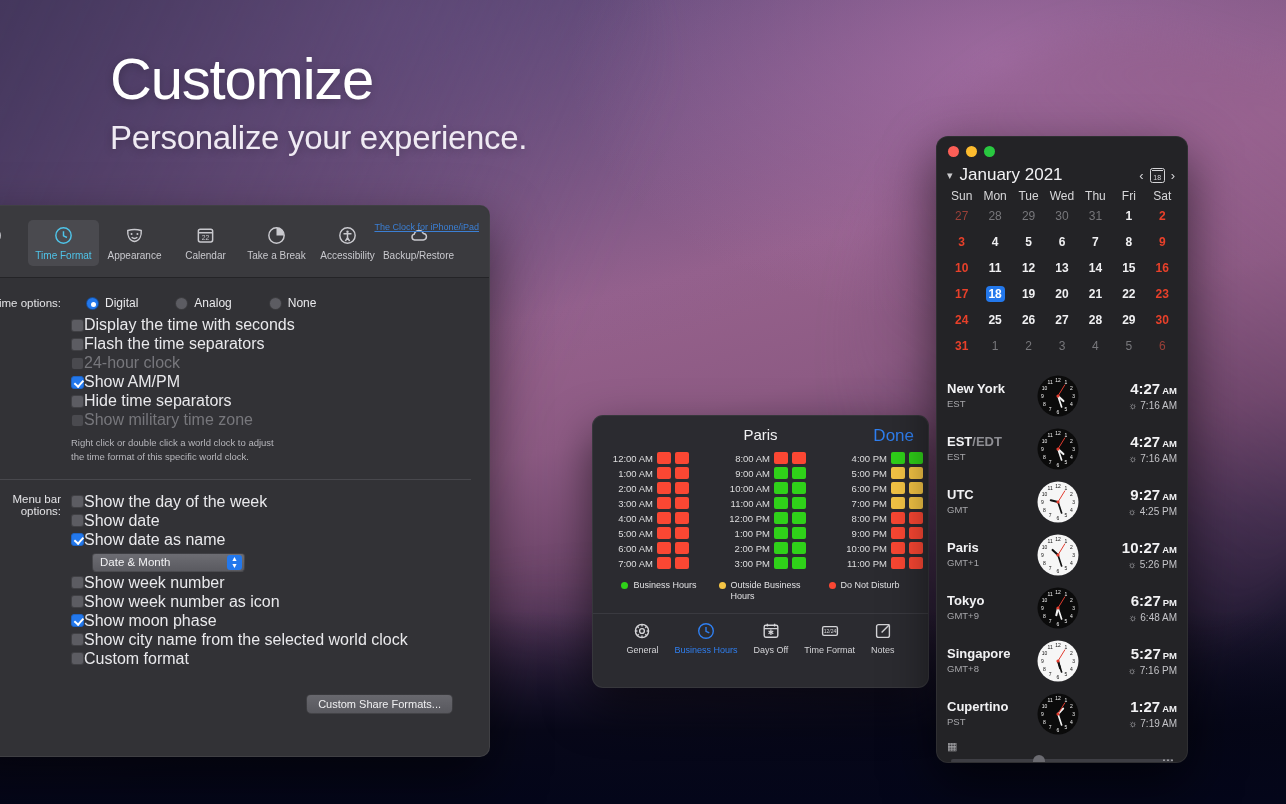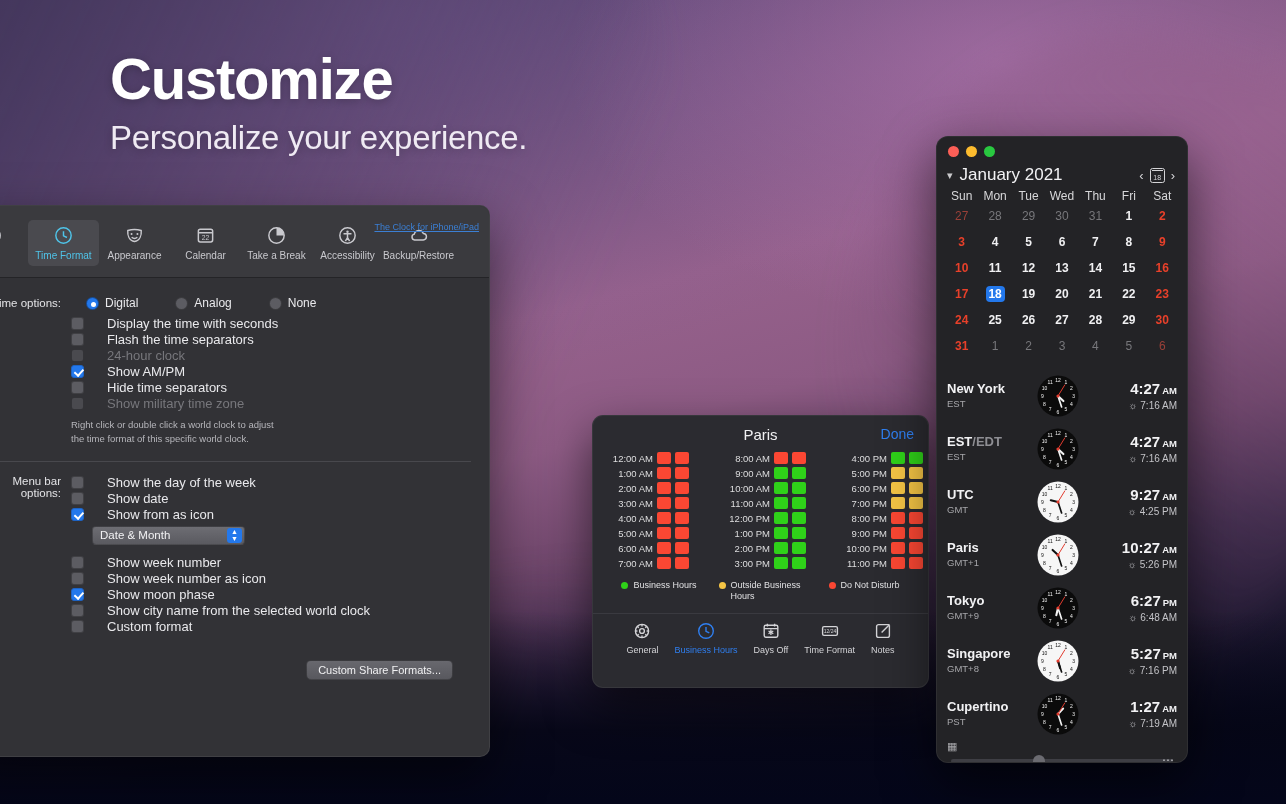--- a/index.html
+++ b/index.html
@@ -53,21 +53,21 @@
     filter: blur(22px);
   }
   #wallpaper .darkbottom {
     position: absolute; left:0; right:0; bottom:0; height: 24%;
     background: linear-gradient(180deg, rgba(5,6,22,0) 0%, rgba(5,6,22,0.92) 62%, #04061a 100%);
   }
 
   
   #hero { position: absolute; left: 110px; top: 48px; }
   #hero .h1 {
-    font-size: 58px; font-weight: bold; color: #ffffff;
+    font-size: 58px; font-weight: normal; color: #ffffff;
     letter-spacing: -1.2px; line-height: 1.06;
     text-shadow: 0 2px 8px rgba(0,0,0,0.22);
   }
   #hero .h2 {
     font-size: 33px; font-weight: 400; color: #efeaf3;
     letter-spacing: -0.3px; margin-top: 10px;
     text-shadow: 0 2px 8px rgba(0,0,0,0.22);
   }
 
   
@@ -113,38 +113,38 @@
   .rdot {
     width: 13px; height: 13px; border-radius: 50%;
     background: #5c5c62; border: 1px solid rgba(0,0,0,0.35);
     display: inline-block; position: relative; flex: none;
   }
   .rdot.on { background: #2378ec; }
   .rdot.on::after {
     content: ""; position: absolute; left: 4px; top: 4px;
     width: 5px; height: 5px; border-radius: 50%; background: #fff;
   }
-  .cbrow { display: flex; align-items: center; gap: 23px; margin: 1px 0; font-size: 13px; color: #e9e9ec; }
+  .cbrow { display: flex; align-items: center; gap: 0; margin: 1px 0; font-size: 16px; color: #e9e9ec; }
   .cbrow.dim { color: #77777c; }
   .cbox {
     width: 13px; height: 13px; border-radius: 3px; flex: none;
     background: #5c5c62; border: 1px solid rgba(0,0,0,0.3);
     position: relative;
   }
   .cbox.dim { background: #4a4a4f; }
   .cbox.on { background: #2378ec; border-color: #1d63c4; }
   .cbox.on::after {
     content: ""; position: absolute; left: 4px; top: 1px;
     width: 3.5px; height: 7px; border: solid #fff;
     border-width: 0 2px 2px 0; transform: rotate(42deg);
   }
   .hint { font-size: 9.5px; color: #b6b6bb; line-height: 1.45; margin: 7px 0 0 0; }
   .divider { height: 1px; background: #48484d; margin: 15px 0 12px 0; }
   .selectbox {
-    margin: 4px 0 10px 21px; width: 153px; height: 19px;
+    margin: 4px 0 2px 21px; width: 153px; height: 19px;
     background: linear-gradient(180deg,#6d6d73,#5a5a60);
     border-radius: 4px; border: 1px solid rgba(0,0,0,0.3);
     display: flex; align-items: center; position: relative;
     font-size: 11.5px; color: #f2f2f4; padding-left: 7px;
   }
   .selectbox .stepper {
     position: absolute; right: 2px; top: 1px; width: 15px; height: 15px;
     background: #2378ec; border-radius: 3px;
     display: flex; flex-direction: column; align-items: center; justify-content: center;
     gap: 1px; color: #fff; font-size: 7px; line-height: 6px;
@@ -163,21 +163,21 @@
     background: #2b2b30; border-radius: 11px;
     box-shadow: 0 18px 46px rgba(0,0,0,0.55);
     border: 1px solid rgba(255,255,255,0.06);
     overflow: hidden;
   }
   #paris .phead {
     position: relative; height: 36px;
     display: flex; align-items: center; justify-content: center;
   }
   #paris .ptitle { font-size: 15px; color: #f1f1f3; }
-  #paris .pdone { position: absolute; right: 14px; top: 10px; font-size: 14px; color: #2f7ff0; }
+  #paris .pdone { position: absolute; right: 14px; top: 10px; font-size: 17px; color: #2f7ff0; }
   #paris .grid { display: flex; justify-content: center; gap: 26px; padding: 0 12px; }
   #paris .col { display: flex; flex-direction: column; gap: 3px; }
   #paris .hrow { display: flex; align-items: center; gap: 4px; }
   #paris .hlabel { font-size: 9.5px; color: #dededf; width: 55px; text-align: right; }
   #paris .sw { width: 14px; height: 12px; border-radius: 2px; }
   .c-green { background: #2fd119; }
   .c-amber { background: #f5c545; }
   .c-red { background: #fb4733; }
   #paris .legend { display: flex; justify-content: center; gap: 22px; margin-top: 11px; padding: 0 14px; }
   #paris .lg { display: flex; align-items: flex-start; gap: 5px; font-size: 9px; color: #e0e0e2; line-height: 1.25; max-width: 88px; }
@@ -424,21 +424,21 @@
             <label class="cbrow">
               <span class="cbox"></span>
               <span>Show the day of the week</span>
             </label>
             <label class="cbrow">
               <span class="cbox"></span>
               <span>Show date</span>
             </label>
             <label class="cbrow">
               <span class="cbox on"></span>
-              <span>Show from as icon</span>
+              <span>Show date as name</span>
             </label>
           </div>
 
         <div class="selectbox">
           <span>Date &amp; Month</span>
           <span class="stepper">
             <span>▲</span>
               <span>▼</span>
           </span>
         </div>

